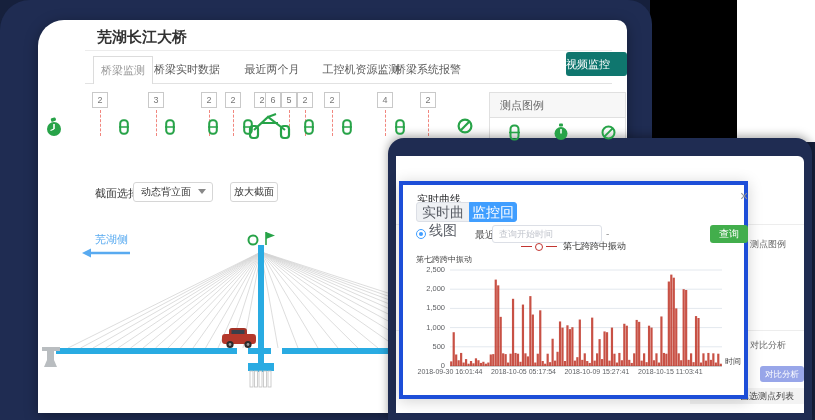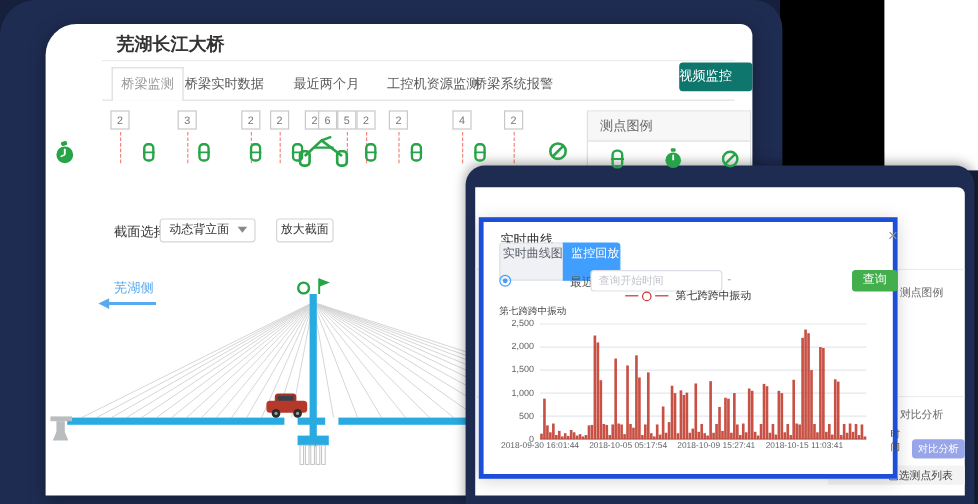--- a/index.html
+++ b/index.html
@@ -47,41 +47,41 @@
   .rp-right-text{width:86px;text-align:right;font-size:9px;color:#666;z-index:4;}
   .rp-temp{left:752px;top:252px;width:48px;text-align:center;z-index:4;font-size:9px;color:#333;}
   .btn-compare{left:760px;top:366px;width:44px;height:16px;background:#98a6e9;border-radius:3px;
                color:#fff;font-size:8.5px;text-align:center;line-height:16px;z-index:4;}
   .rp-listbar{left:690px;top:388px;width:114px;height:16px;background:#f3f3f3;z-index:4;
               font-size:9px;color:#444;text-align:right;line-height:16px;padding-right:10px;box-sizing:border-box;}
   .modal{left:399px;top:181px;width:349px;height:218px;background:#fff;z-index:6;
          border:4px solid #1d4ed8;box-sizing:border-box;box-shadow:0 2px 14px rgba(0,0,0,.18);}
   .m-title{left:14px;top:7px;font-size:11px;color:#303133;}
   .m-close{left:334px;top:3px;font-size:14px;color:#909399;width:14px;text-align:center;}
-  .m-tab{top:17px;height:32px;box-sizing:border-box;font-size:10px;text-align:right;line-height:18px;}
+  .m-tab{top:17px;height:20px;box-sizing:border-box;font-size:14px;text-align:center;line-height:18px;}
   .m-tab1{left:13px;width:54px;background:#eff1f4;border:1px solid #dcdfe6;border-radius:3px 0 0 3px;color:#5a5e66;}
   .m-tab2{left:66px;width:48px;background:#409eff;border:1px solid #409eff;border-radius:0 3px 3px 0;color:#fff;}
   .m-radio{left:13px;top:44px;width:10px;height:10px;border:1px solid #409eff;border-radius:50%;box-sizing:border-box;}
   .m-radio::after{content:"";position:absolute;left:2px;top:2px;width:4px;height:4px;border-radius:50%;background:#409eff;}
   .m-radiolbl{left:28px;top:43px;font-size:10px;color:#555;margin-left:44px;}
   .m-input{position:absolute;top:40px;height:18px;border:1px solid #dcdfe6;border-radius:3px;
            box-sizing:border-box;font-size:9px;color:#666;padding:0 6px;font-family:"Liberation Sans",sans-serif;}
   .m-input::placeholder{color:#c0c4cc;}
   .m-sep{left:203px;top:43px;font-size:10px;color:#999;}
   .btn-query{left:307px;top:40px;width:38px;height:18px;background:#42ae4c;border-radius:3px;
              color:#fff;font-size:10px;text-align:center;line-height:18px;}
   .m-legend{left:0;top:55px;width:100%;display:flex;justify-content:center;align-items:center;gap:3px;}
   .leg-line{width:11px;height:0;border-top:1.5px solid #c23531;}
   .leg-circle{width:6px;height:6px;border:1.5px solid #c23531;border-radius:50%;background:#fff;}
   .leg-txt{font-size:9px;color:#333;margin-left:3px;}
   .chartbox{left:9px;top:69px;width:334px;height:134px;}
   .ytitle{left:4px;top:0;font-size:8px;color:#464646;}
   .ytick{position:absolute;left:0;width:33px;text-align:right;font-size:7.5px;color:#606266;}
   .xtick{position:absolute;width:84px;text-align:center;font-size:7px;color:#606266;top:114px;}
-  .xaxis-title{position:absolute;left:330px;top:102px;font-size:8px;color:#464646;}
+  .xaxis-title{position:absolute;left:313px;top:102px;font-size:8px;color:#464646;}
 </style>
 </head>
 <body>
 
 <div class="stage">
 
   <div class="abs bg-white-tr"></div>
   <div class="abs bg-black"></div>
   <div class="abs frame-main"></div>
 

